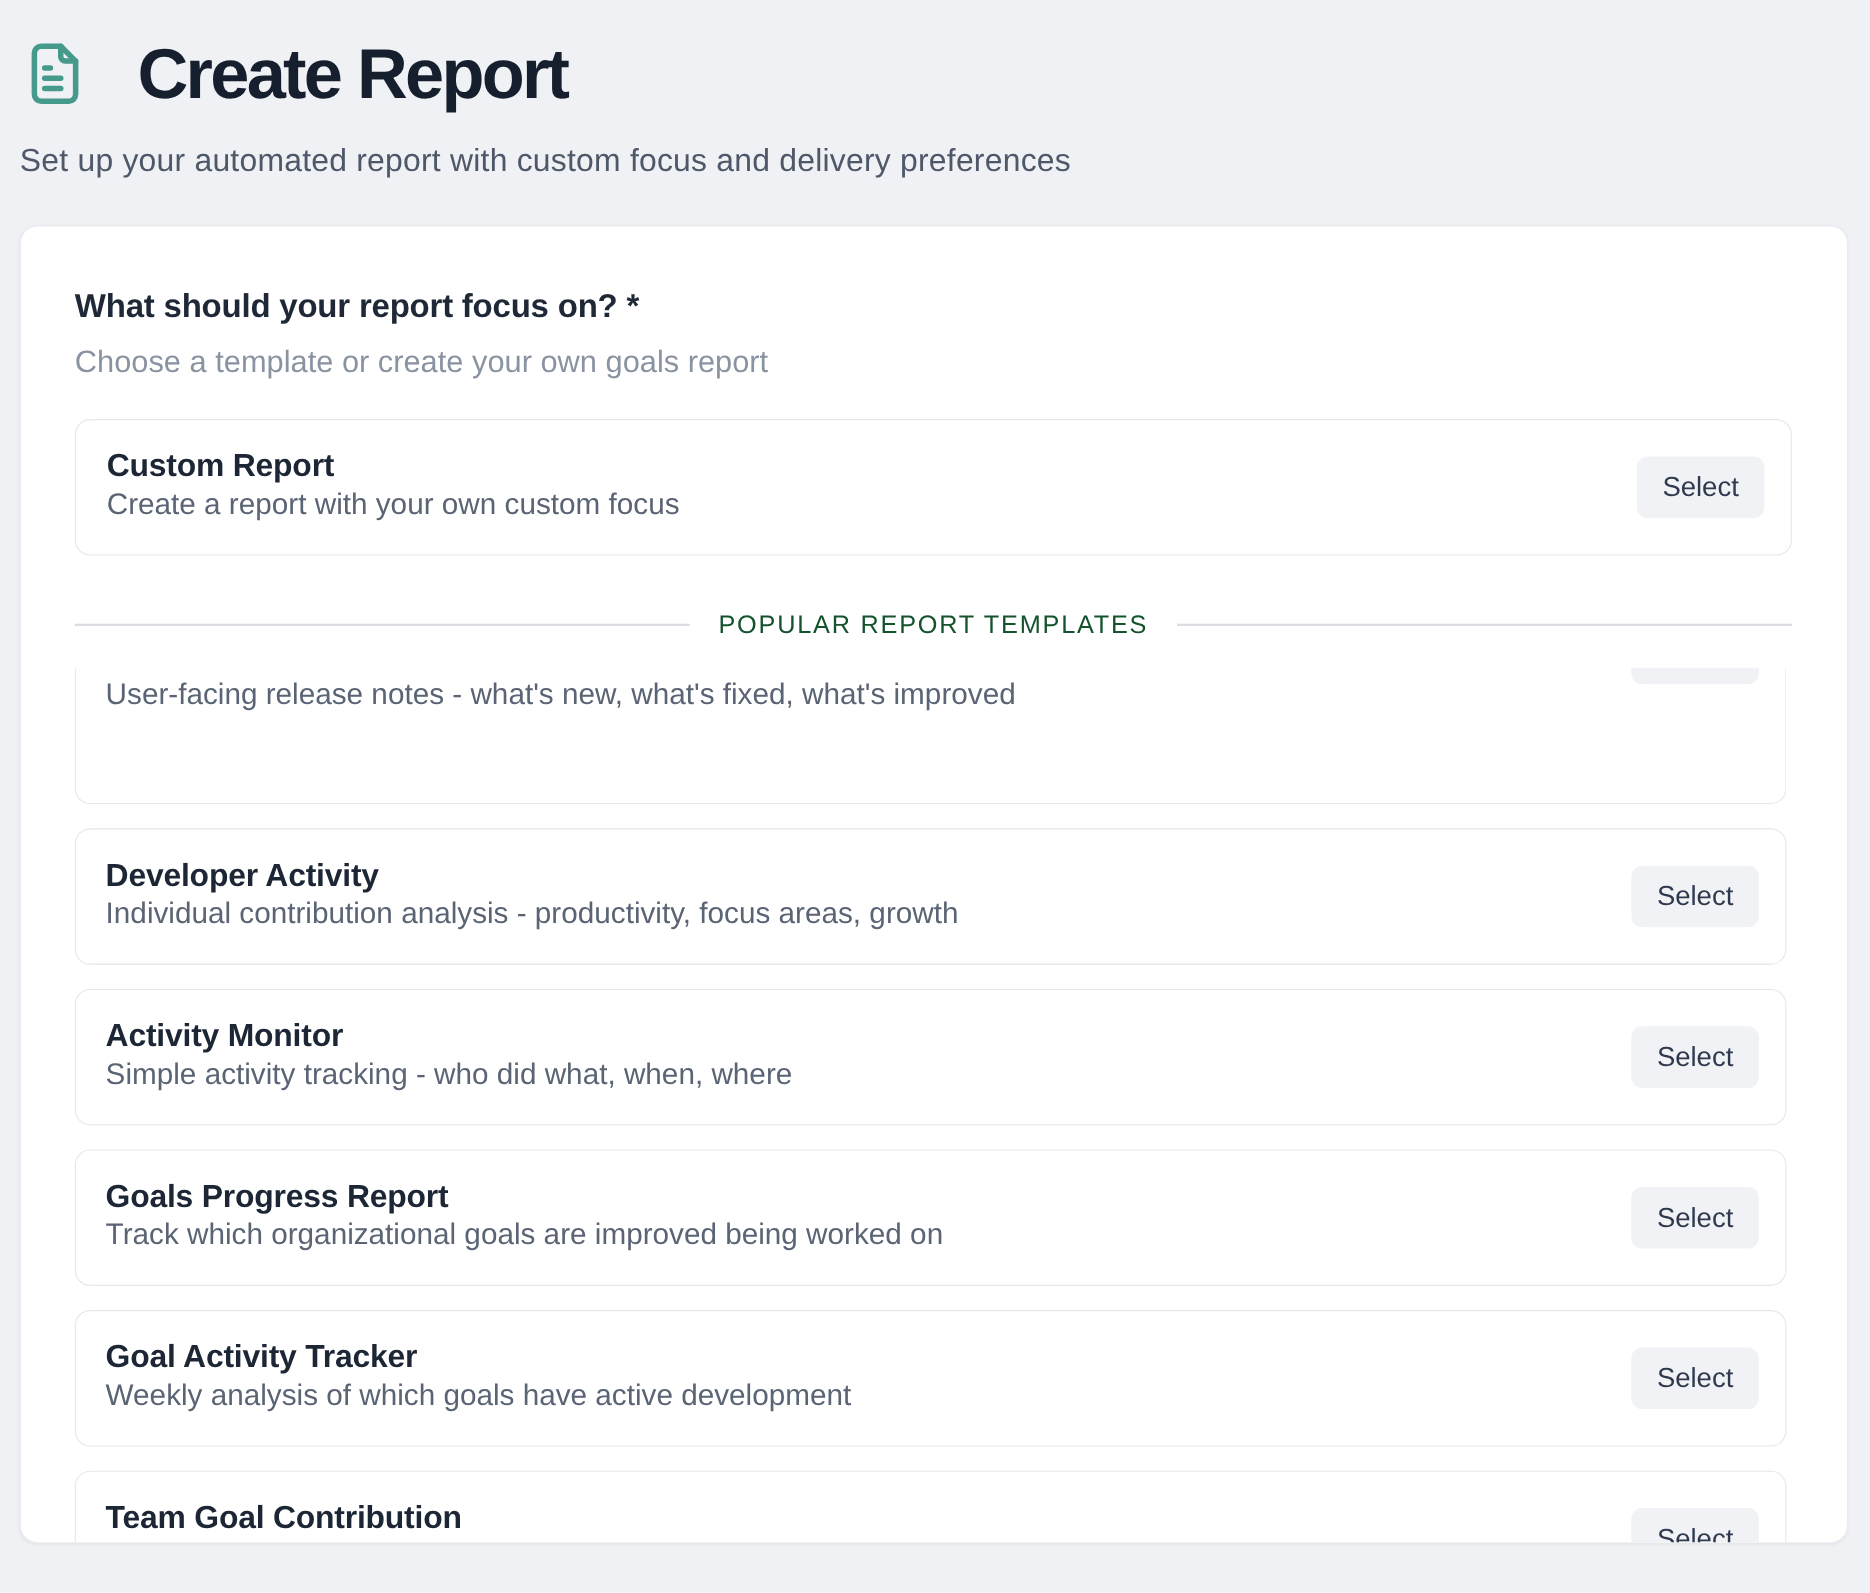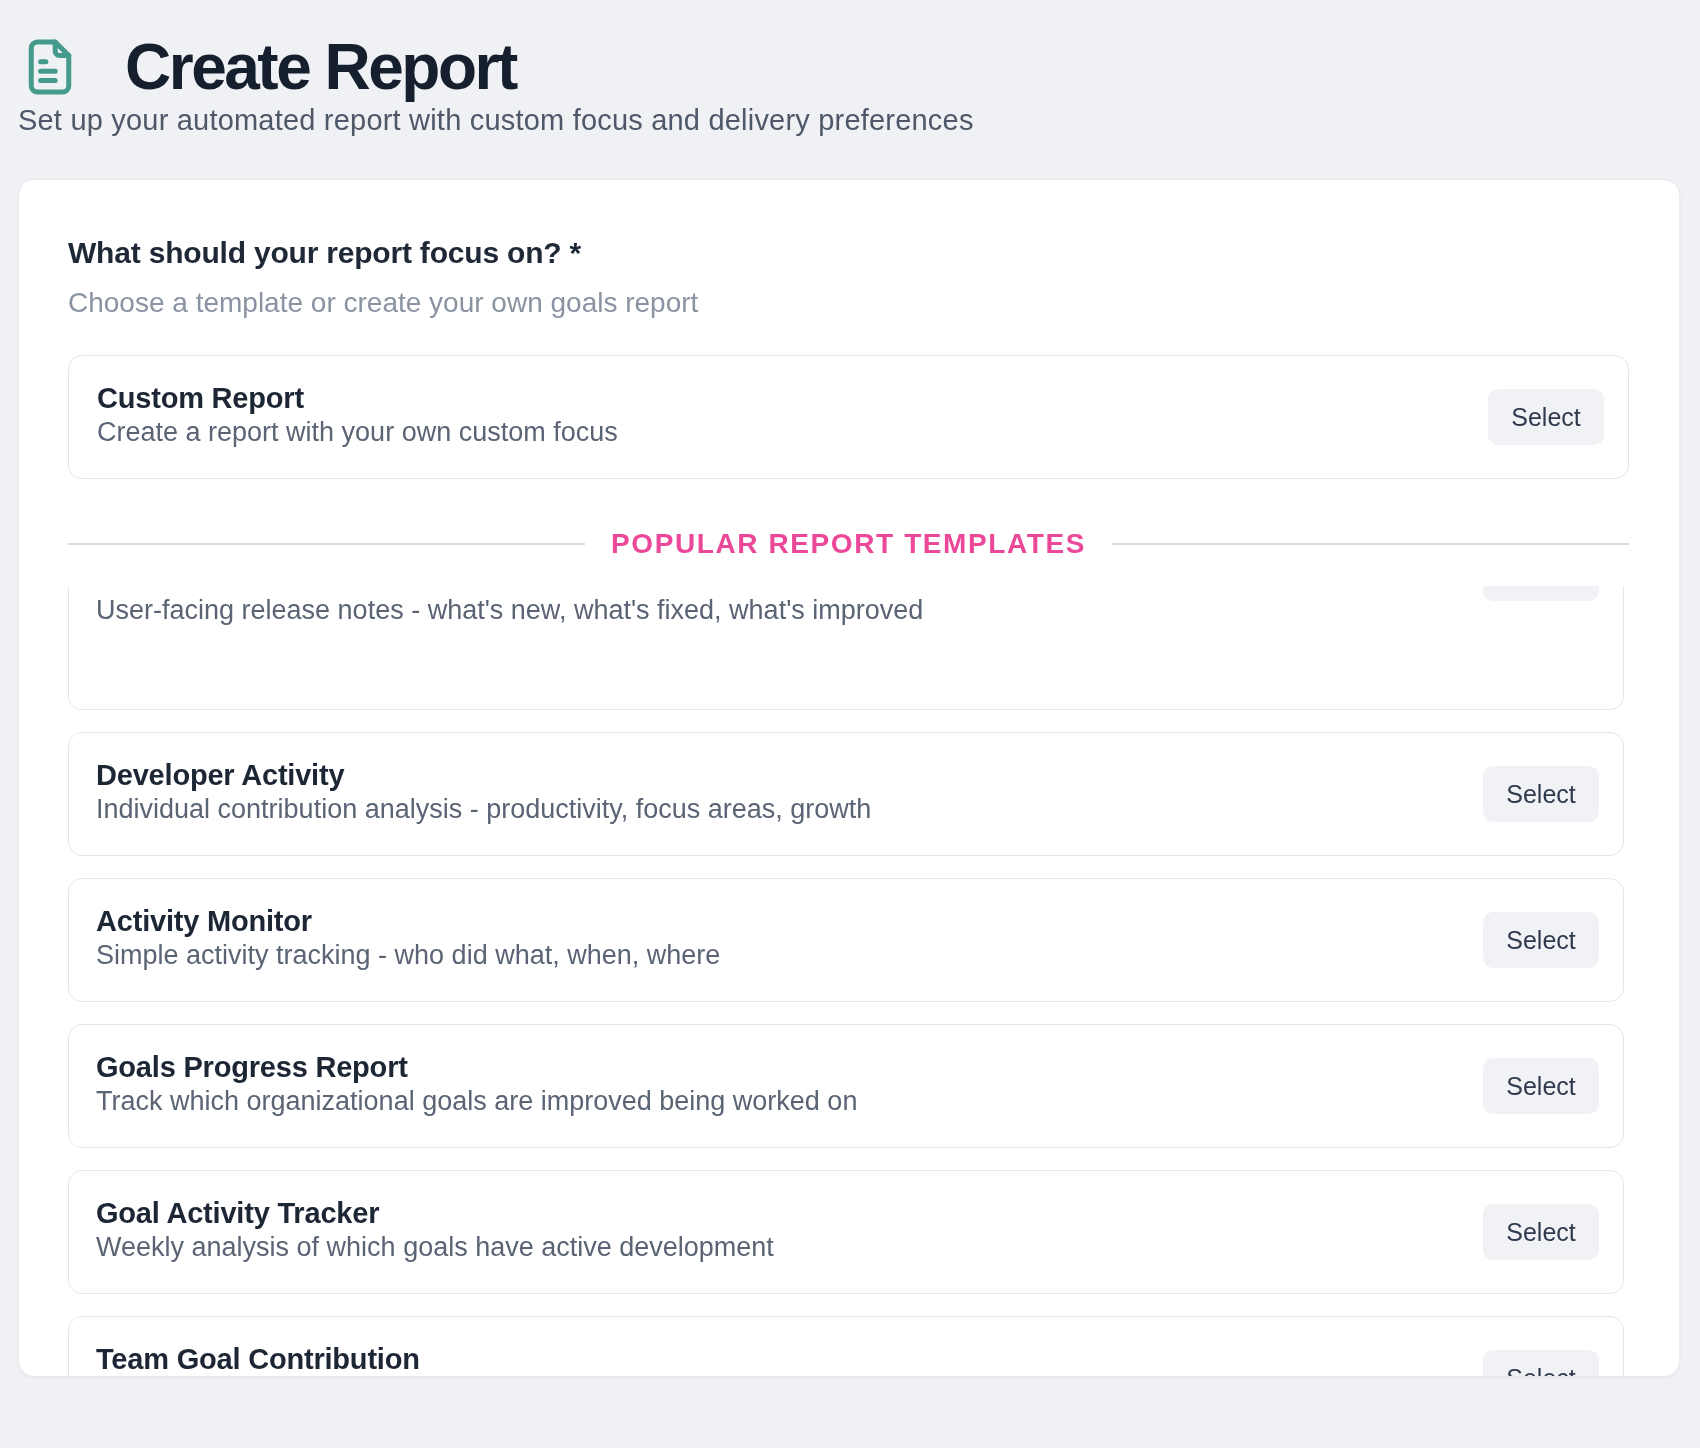--- a/index.html
+++ b/index.html
@@ -16,20 +16,21 @@
   .header { padding-left: 18px; padding-right: 24px; }
   .title-row { display: flex; align-items: center; gap: 50px; padding-left: 7px; }
   .doc-icon { width: 50px; height: 62px; flex: 0 0 auto; }
   .page-title {
     font-size: 64px;
     font-weight: 800;
     letter-spacing: -2.5px;
     color: #161f2d;
   }
   .page-subtitle {
+    margin-top: 26px;
     font-size: 29px;
     color: #4e5869;
     letter-spacing: 0.2px;
   }
 
   
   .main-card {
     margin: 42px 20px 0 18px;
     background: #ffffff;
     border: 1px solid #e9ebef;
@@ -95,24 +96,24 @@
   
   .divider {
     margin-top: 49px;
     display: flex;
     align-items: center;
     gap: 26px;
   }
   .divider-line { flex: 1 1 auto; height: 2px; background: #d9dce1; }
   .divider-label {
     flex: 0 0 auto;
-    font-size: 28px;
-    font-weight: 700;
+    font-size: 23px;
+    font-weight: 400;
     letter-spacing: 1.6px;
-    color: #ec4899;
+    color: #14532d;
     text-transform: uppercase;
     white-space: nowrap;
   }
 
   
   .template-list { margin-top: 26px; padding-right: 5px; }
   .template-card { margin-top: 22px; }
   .clipped-card {
     position: relative;
     overflow: hidden;

